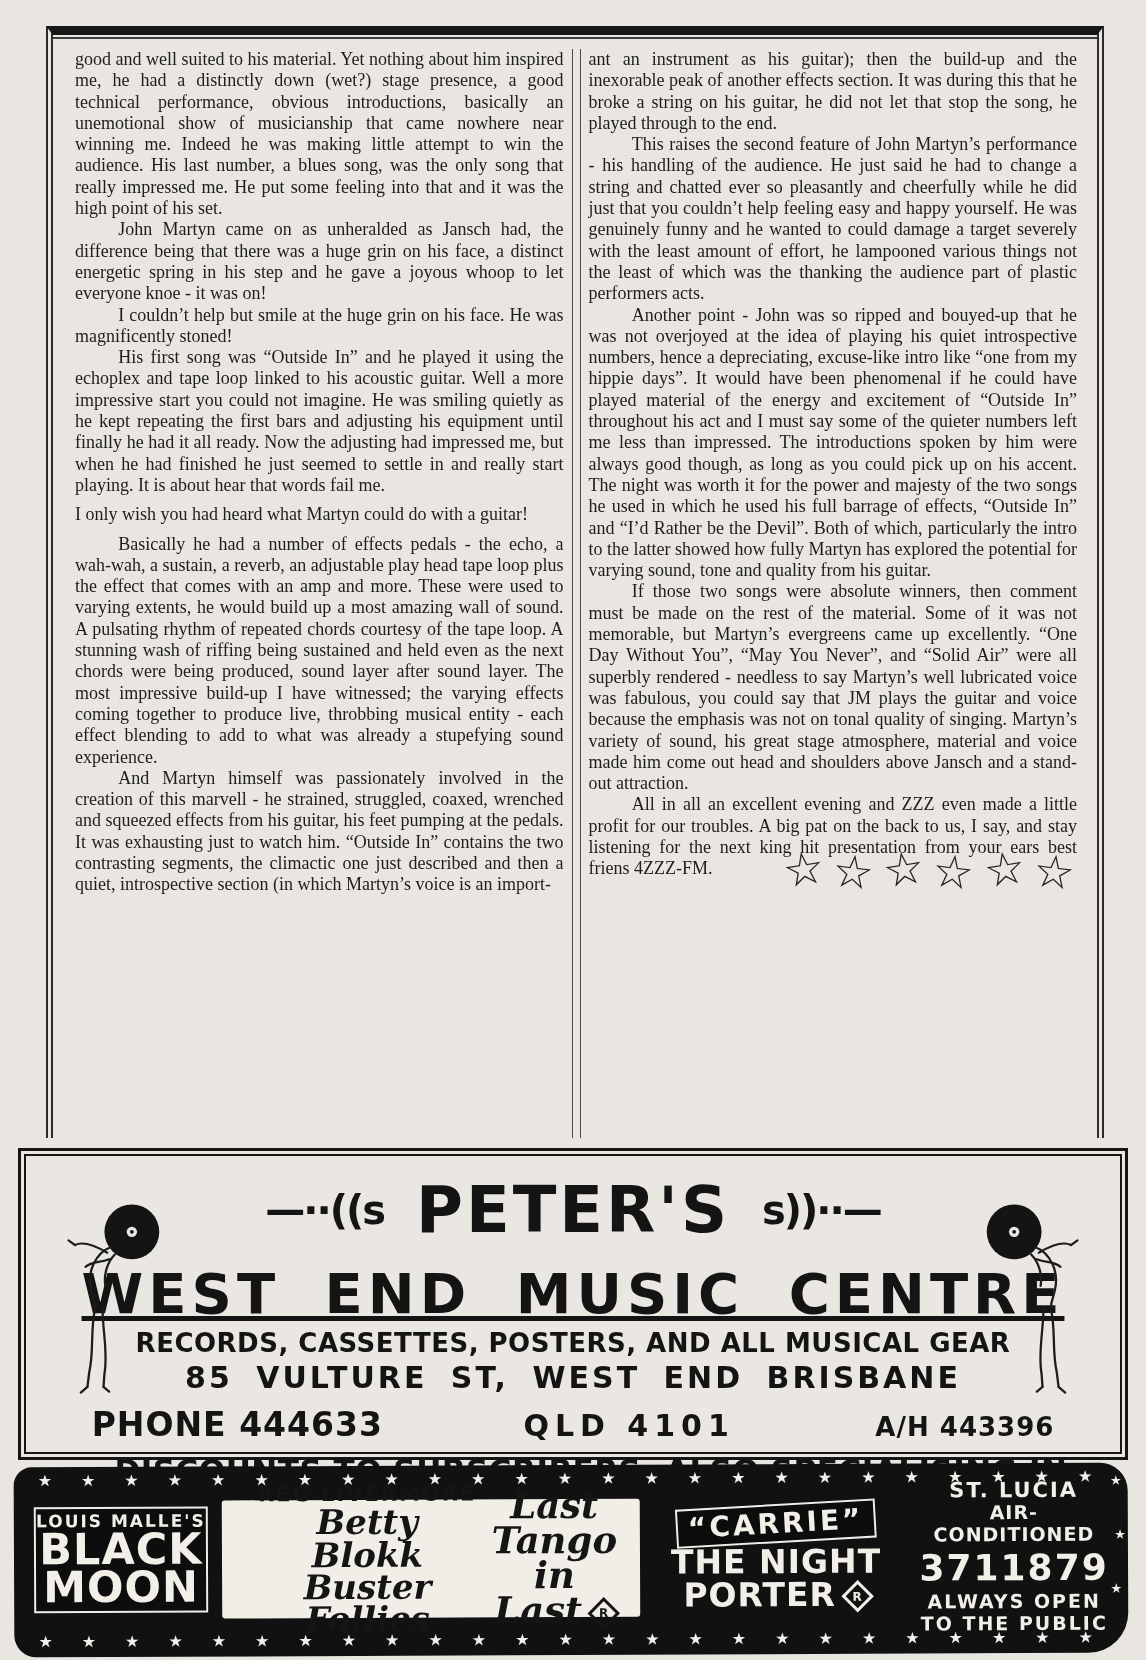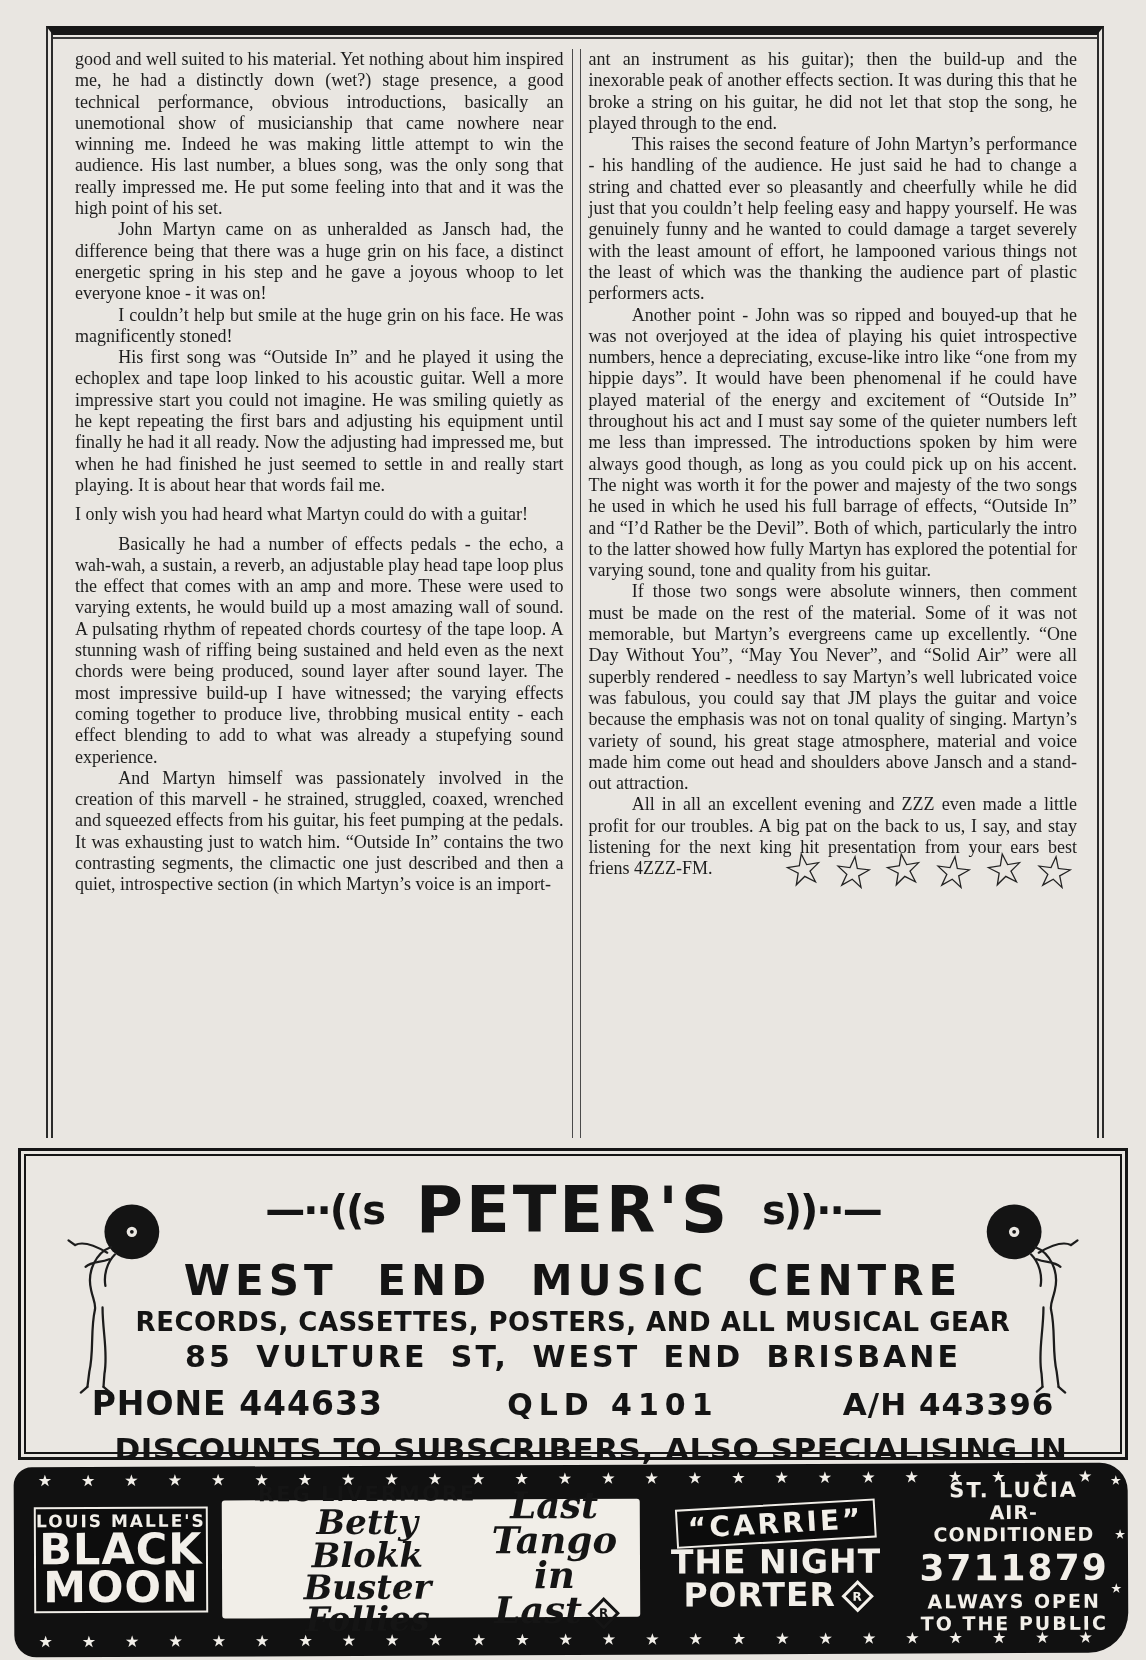--- a/index.html
+++ b/index.html
@@ -24,27 +24,27 @@
 
   
   .peters-ad{position:absolute;left:18px;top:1148px;width:1110px;height:312px;box-sizing:border-box;
       border:3px solid #161616;background:#eae7e2;}
   .ad-inner{position:absolute;inset:3px;border:2px solid #161616;box-sizing:border-box;
       display:flex;flex-direction:column;align-items:center;padding-top:8px;
       font-family:"DejaVu Sans",sans-serif;color:#141414;}
   .ad-title-row{display:flex;align-items:center;gap:16px;line-height:1;}
   .flourish{font-size:40px;font-weight:900;letter-spacing:-2px;}
   .ad-title{margin:16px;font-size:64px;font-weight:900;letter-spacing:3px;line-height:.95;}
-  .ad-subtitle{margin:2px 0 0;font-size:42px;font-weight:900;letter-spacing:5px;word-spacing:20px;line-height:1.05;}
+  .ad-subtitle{margin:8px 0 0;font-size:56px;font-weight:900;letter-spacing:5px;word-spacing:20px;line-height:1.05;text-decoration:underline;}
   .ad-line1{margin-top:4px;font-size:26px;font-weight:600;letter-spacing:.5px;}
   .ad-line2{margin-top:2px;font-size:30px;font-weight:800;letter-spacing:3px;word-spacing:10px;}
   .ad-phone-row{width:88%;margin-top:10px;display:flex;justify-content:space-between;align-items:baseline;}
   .ad-phone{font-size:33px;font-weight:700;letter-spacing:1px;}
   .ad-qld{font-size:30px;font-weight:900;letter-spacing:6px;}
-  .ad-ah{font-size:31px;font-weight:700;letter-spacing:1px;}
+  .ad-ah{font-size:26px;font-weight:700;letter-spacing:1px;}
   .ad-discount{margin-top:8px;width:100%;text-align:center;font-size:31px;font-weight:600;letter-spacing:.5px;margin-left:36px;}
   .acrobat{position:absolute;top:36px;}
   .acrobat.left{left:34px;}
   .acrobat.right{right:34px;transform:scaleX(-1);}
 
   
   .cinema-strip{position:absolute;left:14px;top:1465px;width:1114px;height:190px;background:#111;
       border-radius:18px 28px 40px 22px;transform:rotate(-.25deg);color:#f2efe9;
       font-family:"DejaVu Sans",sans-serif;overflow:hidden;}
   .strip-stars{position:absolute;left:24px;right:10px;white-space:nowrap;overflow:hidden;

